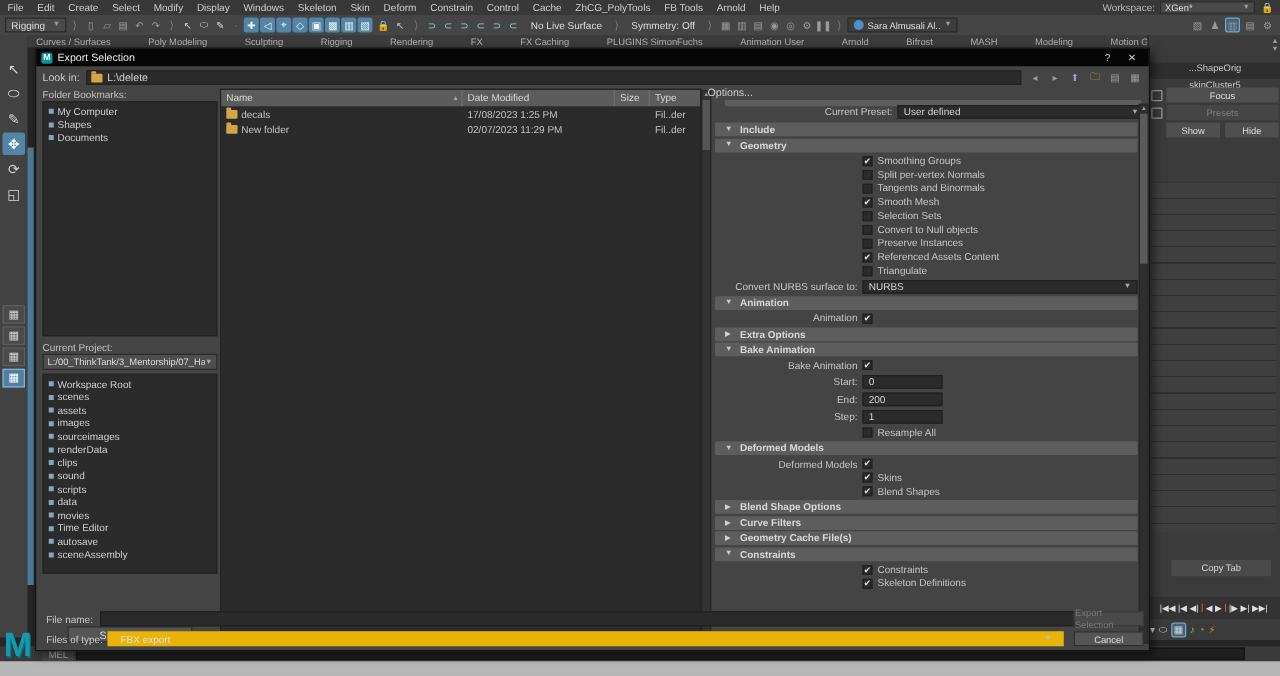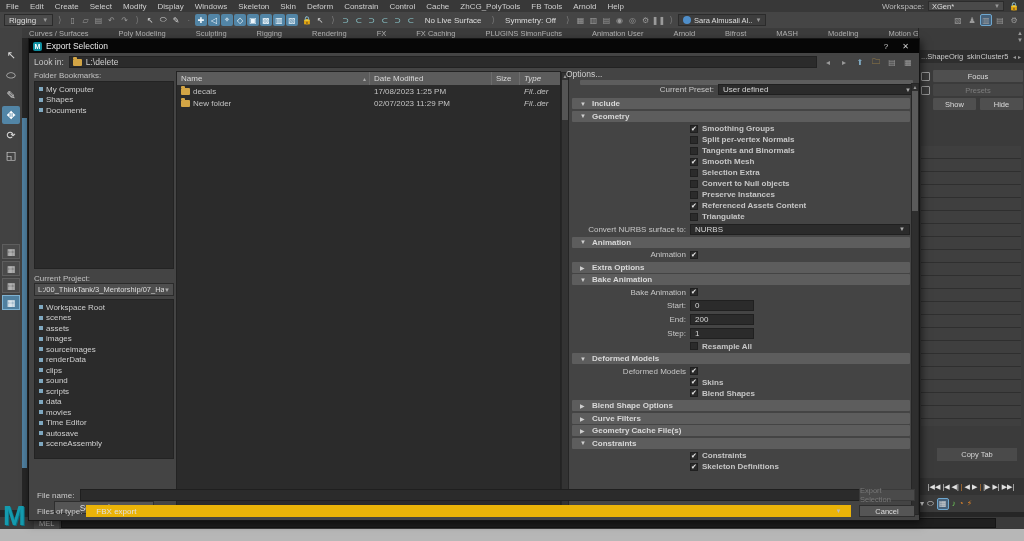--- a/index.html
+++ b/index.html
@@ -32,21 +32,21 @@
   .ticon{width:18px;height:18px;display:flex;align-items:center;justify-content:center;font-size:11px;color:#d8d8d8;border-radius:2px;}
   .ticon.active{background:#5285a6;color:#fff;}
   #layoutbtns{margin-top:78px;display:flex;flex-direction:column;gap:2px;}
   .lbtn{width:18px;height:15px;background:#4a4a4a;border:1px solid #5e5e5e;display:flex;align-items:center;justify-content:center;font-size:9px;color:#cfcfcf;}
   .lbtn.active{background:#50809f;border-color:#7fb3d2;color:#fff;}
   #blue-strip{position:absolute;left:22px;top:118px;width:5px;height:350px;background:#4f7e9e;}
 
   
   #attred{position:absolute;left:918px;top:28px;width:106px;height:450px;background:#3b3b3b;border-left:1px solid #262626;font-size:7.5px;}
   #ae-scroll{position:absolute;right:1px;top:2px;display:flex;flex-direction:column;gap:1px;color:#9a9a9a;font-size:6px;}
-  #ae-tabs{position:absolute;left:0;top:22px;width:106px;height:13px;background:#2e2e2e;display:flex;align-items:center;gap:4px;padding:0 2px;color:#c9c9c9;}
+  #ae-tabs{position:absolute;left:0;top:22px;width:106px;height:13px;background:#2e2e2e;display:flex;align-items:center;gap:4px;padding:0 2px;color:#c9c9c9;flex-direction:column;}
   #ae-tabs .arr{margin-left:auto;color:#9a9a9a;font-size:6px;letter-spacing:2px;}
   #ae-btns{position:absolute;left:0;top:40px;width:106px;display:flex;gap:3px;padding:2px;}
   #ae-btncol-icons{display:flex;flex-direction:column;gap:5px;padding-top:2px;}
   .ae-sqicon{width:9px;height:9px;border:1px solid #9a9a9a;border-radius:1px;}
   #ae-btncol{display:flex;flex-direction:column;gap:2px;flex:1;}
   .ae-btn{background:#4f4f4f;height:12px;display:flex;align-items:center;justify-content:center;color:#ddd;border-radius:1px;}
   .ae-btn.disabled{color:#7d7d7d;background:#454545;}
   #ae-showhide{display:flex;gap:4px;}
   #ae-showhide .ae-btn{flex:1;}
   #ae-rows{position:absolute;left:2px;top:118px;width:100px;height:280px;background:repeating-linear-gradient(to bottom,#3f3f3f 0 12px,#2f2f2f 12px 13px);}
@@ -93,40 +93,40 @@
   .bullet{width:4px;height:4px;background:#7fa8c0;flex:none;}
   #set-project{position:absolute;left:20px;top:430px;width:100px;height:13px;background:#555;border:1px solid #2e2e2e;display:flex;align-items:center;justify-content:center;color:#ddd;}
 
   
   #dlg-mid{position:absolute;left:147px;top:32px;width:385px;height:442px;background:#2b2b2b;border:1px solid #232323;}
   #ftable-head{display:flex;height:13px;background:#5c5c5c;color:#d8d8d8;font-size:8px;align-items:center;}
   #ftable-head .col{border-right:1px solid #6c6c6c;height:13px;display:flex;align-items:center;padding-left:4px;}
   .col-name{width:193px;}
   .col-date{width:122px;}
   .col-size{width:28px;}
-  .col-type{flex:1;border-right:none!important;font-style:italic;}
+  .col-type{flex:1;border-right:none!important;}
   .frow{display:flex;height:12px;align-items:center;color:#c3c3c3;font-size:8px;}
   .frow .col{padding-left:4px;display:flex;align-items:center;gap:3px;height:12px;}
   #mid-scroll{position:absolute;right:-9px;top:0;width:8px;height:442px;background:#333;border:1px solid #262626;display:flex;flex-direction:column;align-items:center;font-size:5px;color:#999;}
   #mid-scroll .thumb{width:6px;height:40px;background:#555;margin-top:1px;}
 
   
   #dlg-right{position:absolute;left:537px;top:30px;width:353px;height:446px;overflow:hidden;}
   #options-label{color:#cfcfcf;font-size:8.5px;height:11px;}
   #opt-clip{height:5px;background:#5d5d5d;margin:0 6px 2px 14px;border-radius:1px;}
   #opt-scroll{position:absolute;right:0;top:14px;width:8px;height:432px;background:#2e2e2e;border:1px solid #262626;display:flex;flex-direction:column;align-items:center;font-size:5px;color:#999;}
   #opt-scroll .thumb{width:6px;height:120px;background:#5a5a5a;margin-top:1px;}
   #opt-rows{position:absolute;left:6px;top:13px;width:338px;}
   .opt-row{display:flex;align-items:center;}
   .lblcol{width:118px;text-align:right;padding-right:4px;color:#c6c6c6;font-size:8px;flex:none;white-space:nowrap;}
   .opt-header{height:11px;margin:1.5px 0;background:#5d5d5d;border-radius:1px;display:flex;align-items:center;gap:6px;padding-left:8px;color:#d8d8d8;font-weight:bold;font-size:8px;}
   .opt-header .tri{font-size:6px;color:#cfcfcf;width:6px;}
   .opt-check{height:11px;}
   .cbox{width:8px;height:8px;background:#2b2b2b;border:1px solid #202020;display:flex;align-items:center;justify-content:center;color:#e6e6e6;font-size:7px;flex:none;}
-  .clabel{margin-left:4px;color:#c6c6c6;font-size:8px;white-space:nowrap;font-weight:bold;}
+  .clabel{margin-left:4px;color:#c6c6c6;font-size:8px;white-space:nowrap;}
   .opt-field{height:13px;margin:1px 0;}
   .fieldbox{width:64px;height:11px;background:#2b2b2b;border:1px solid #202020;color:#d5d5d5;font-size:8px;display:flex;align-items:center;padding-left:4px;}
   .opt-dd{height:12px;margin:1px 0;}
   .ddbox{flex:1;height:11px;background:#2b2b2b;border:1px solid #202020;color:#d5d5d5;font-size:8px;display:flex;align-items:center;padding:0 4px;}
   .ddbox .car{margin-left:auto;font-size:6px;color:#aaa;}
   #preset-row{display:flex;align-items:center;height:13px;margin:1px 0 2px 0;padding-left:6px;width:344px;}
 
   
   .dlg-brow{position:absolute;left:0;width:100%;height:14px;display:flex;align-items:center;padding-left:8px;font-size:8px;color:#c9c9c9;}
   #row-filename{top:449px;align-items:center;}
@@ -531,21 +531,21 @@
               <span class="clabel">Tangents and Binormals</span>
             </div>
             <div class="opt-row opt-check">
               <span class="lblcol"></span>
               <span class="cbox">✔</span>
               <span class="clabel">Smooth Mesh</span>
             </div>
             <div class="opt-row opt-check">
               <span class="lblcol"></span>
               <span class="cbox"></span>
-              <span class="clabel">Selection Extra</span>
+              <span class="clabel">Selection Sets</span>
             </div>
             <div class="opt-row opt-check">
               <span class="lblcol"></span>
               <span class="cbox"></span>
               <span class="clabel">Convert to Null objects</span>
             </div>
             <div class="opt-row opt-check">
               <span class="lblcol"></span>
               <span class="cbox"></span>
               <span class="clabel">Preserve Instances</span>

